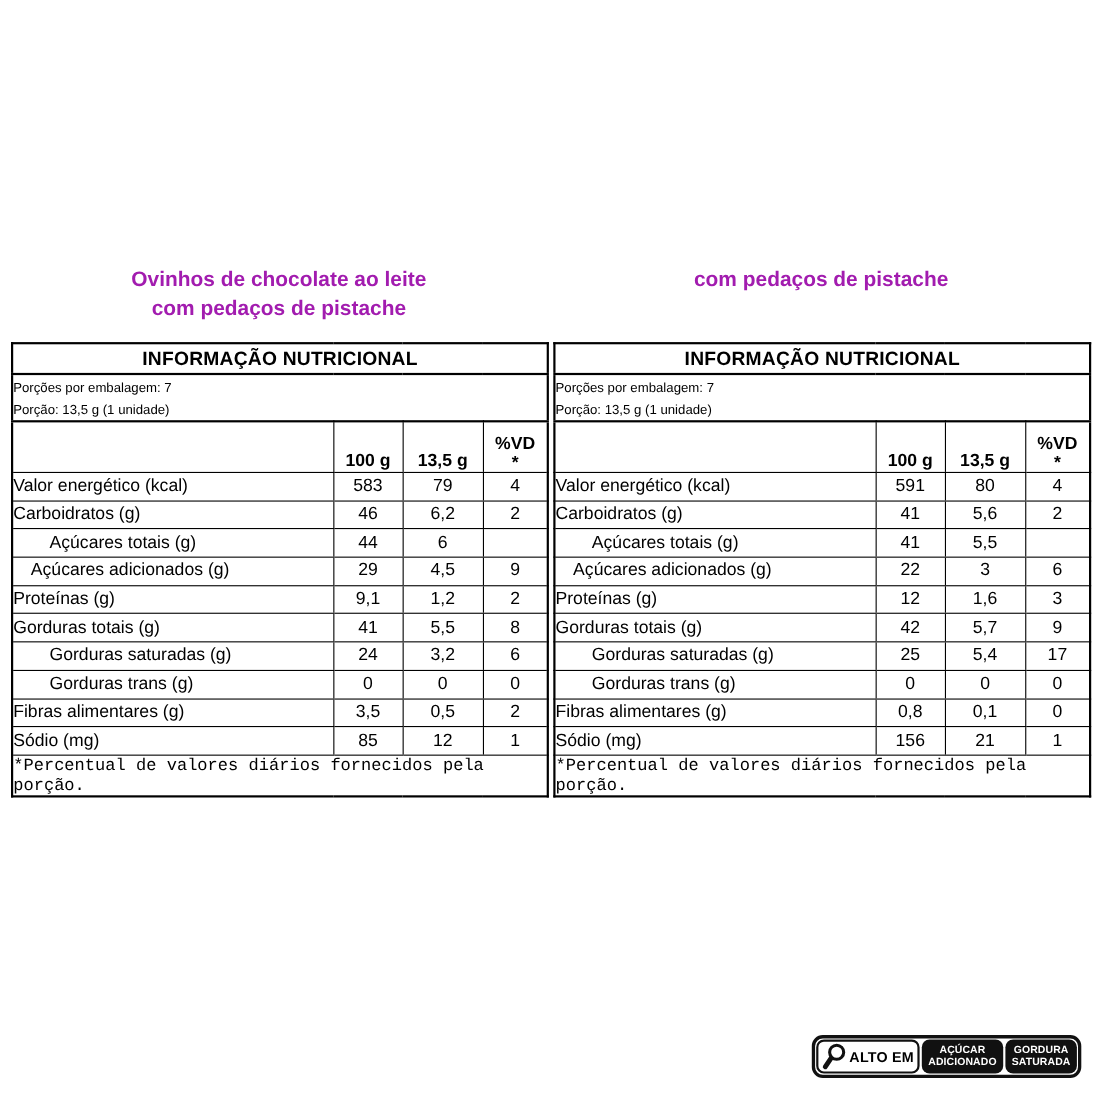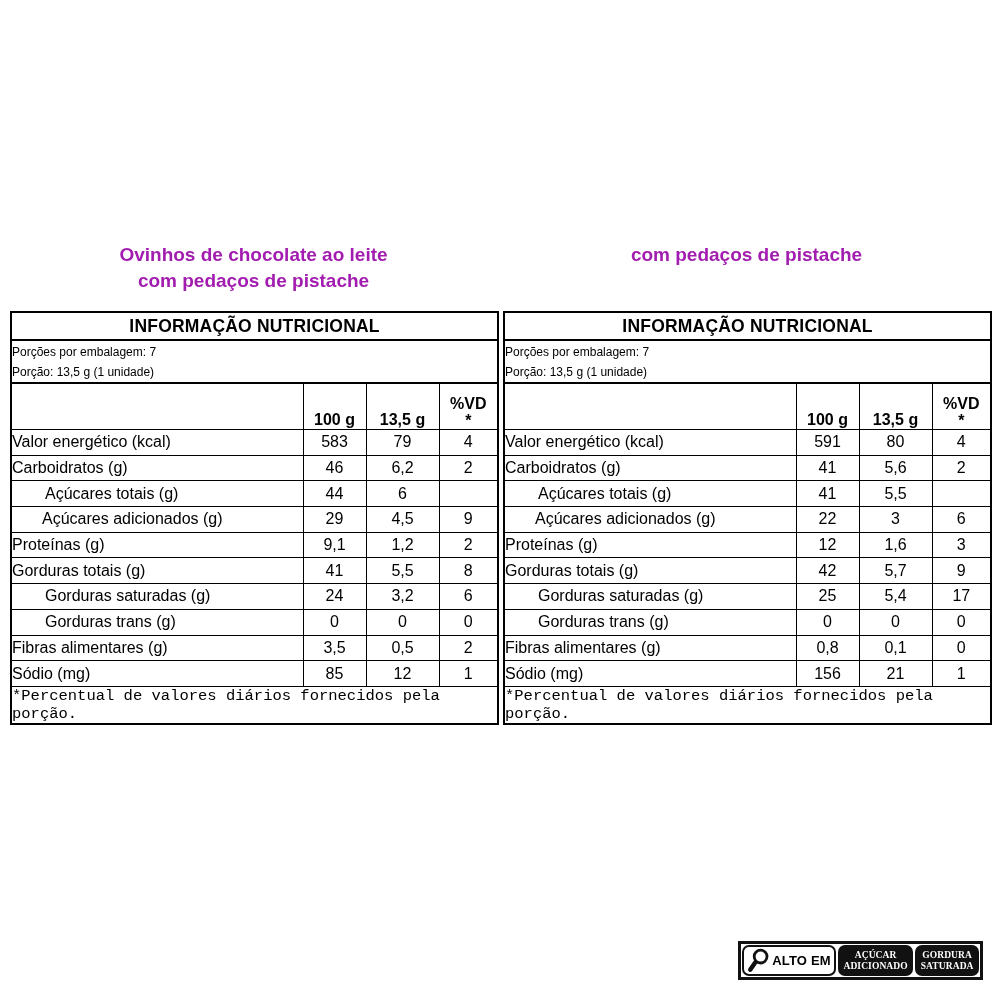--- a/index.html
+++ b/index.html
@@ -37,46 +37,45 @@
   td.colhead {
     height: 45px; vertical-align: bottom; text-align: center;
     font-weight: bold; font-size: 16px; padding-bottom: 3px;
     border-left: 1.5px solid #000; border-bottom: 1.5px solid #000;
   }
   td.colhead .vd-stack { line-height: 17px; }
 
   tr.data-row td { height: 24.7px; border-bottom: 1.5px solid #000; font-size: 16px; }
   td.lbl { text-align: left; padding-left: 5px; }
   td.lbl.ind1 { padding-left: 33px; }
-  td.lbl.ind2 { padding-left: 30px; }
+  td.lbl.ind2 { padding-left: 16px; }
   td.val { text-align: center; border-left: 1.5px solid #000; }
 
   td.footnote-cell {
     height: 22px; font-size: 15.5px; padding-left: 3px; vertical-align: middle; font-family: Liberation Mono, monospace;
   }
 
   
   .badge {
     position: absolute; left: 738px; top: 941px; width: 245px; height: 39px;
     box-sizing: border-box; background: #fff;
-    border: 3px solid #111; border-radius: 0;
+    border: 3px solid #111; border-radius: 10px;
     display: flex; align-items: stretch; gap: 2px; padding: 1px;
   }
   .pill { border-radius: 7px; display: flex; flex-direction: column;
           align-items: center; justify-content: center; box-sizing: border-box; }
   .pill-white {
     flex: 0 0 94px; background: #fff; border: 2.5px solid #111;
     flex-direction: row; gap: 0;
   }
   .pill-white .alto-text { font-weight: bold; font-size: 13px; letter-spacing: 0.2px; }
   .pill-black {
     flex: 1 1 auto; background: #111; color: #fff;
     font-weight: bold; font-size: 9.5px; line-height: 10.5px; text-align: center;
     letter-spacing: 0.1px;
-    font-family: Liberation Serif, serif;
   }
   .mag-icon { display: block; margin-right: 1px; }
 </style>
 </head>
 <body>
 
 <div class="product-title left">
   <div>Ovinhos de chocolate ao leite</div>
   <div>com pedaços de pistache</div>
 </div>

